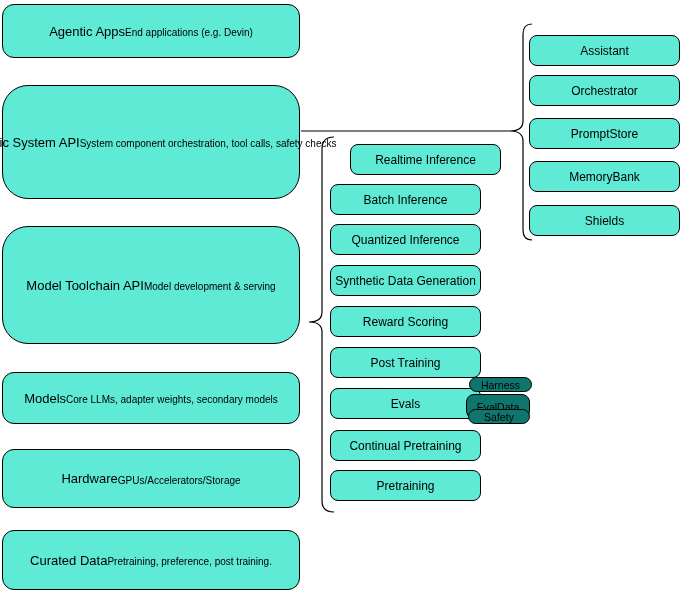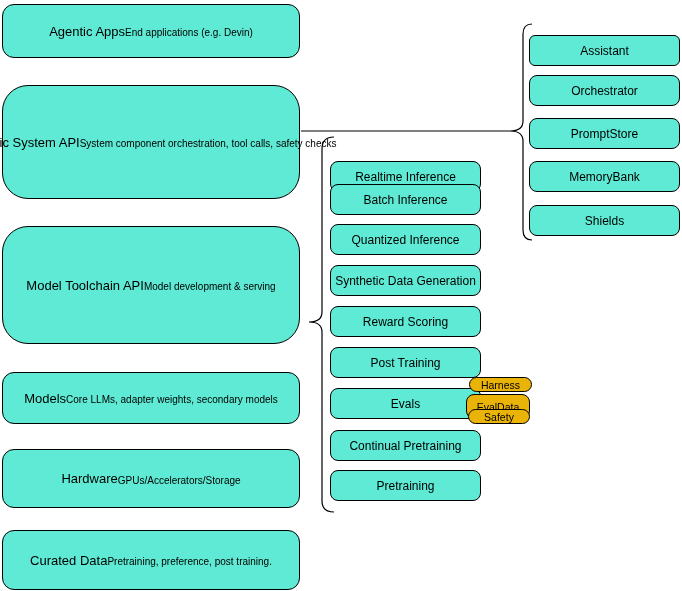--- a/index.html
+++ b/index.html
@@ -38,21 +38,21 @@
   .mbox {
     left: 330px; width: 151px; height: 31px;
     border-radius: 8px; font-size: 12px; z-index: 2;
   }
   .rbox {
     left: 529px; width: 151px; height: 31px;
     border-radius: 8px; font-size: 12px;
   }
   .pill {
     position: absolute;
-    background: #eab308;
+    background: #0f766e;
     border: 1px solid #000000;
     border-radius: 8px;
     box-sizing: border-box;
     display: flex;
     align-items: center;
     justify-content: center;
     font-size: 10.5px;
     z-index: 3;
   }
   .label { white-space: nowrap; }
@@ -91,21 +91,21 @@
   <div class="node lbox r-sm" style="top:449px; height:59px;">
     <div class="node-title label">Hardware</div>
     <div class="node-subtitle label">GPUs/Accelerators/Storage</div>
   </div>
 
   <div class="node lbox r-sm" style="top:530px; height:60px;">
     <div class="node-title label">Curated Data</div>
     <div class="node-subtitle label">Pretraining, preference, post training.</div>
   </div>
 
-  <div class="node mbox" style="top:161px;">
+  <div class="node mbox" style="top:144px;margin-left:20px;">
     <span class="label">Realtime Inference</span>
   </div>
   <div class="node mbox" style="top:184px;text-align:right;">
     <span class="label">Batch Inference</span>
   </div>
   <div class="node mbox" style="top:224px;">
     <span class="label">Quantized Inference</span>
   </div>
   <div class="node mbox" style="top:306px;">
     <span class="label">Reward Scoring</span>
@@ -129,21 +129,21 @@
   <div class="pill" style="left:469px; top:377px; width:63px; height:15px;">
     <span class="label">Harness</span>
   </div>
   <div class="pill" style="left:466px; top:394px; width:64px; height:25px;">
     <span class="label">EvalData</span>
   </div>
   <div class="pill" style="left:468px; top:409px; width:62px; height:15px;">
     <span class="label">Safety</span>
   </div>
 
-  <div class="node rbox" style="top:35px;border-radius:6px;">
+  <div class="node rbox" style="top:35px;">
     <span class="label">Assistant</span>
   </div>
   <div class="node rbox" style="top:75px;">
     <span class="label">Orchestrator</span>
   </div>
   <div class="node rbox" style="top:118px;">
     <span class="label">PromptStore</span>
   </div>
   <div class="node rbox" style="top:161px;">
     <span class="label">MemoryBank</span>

